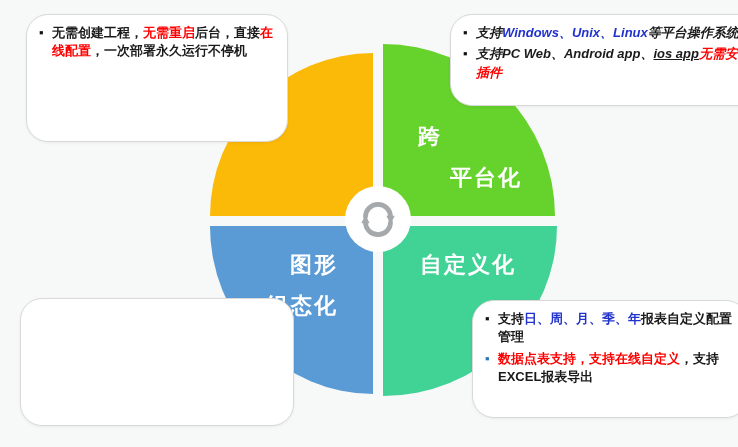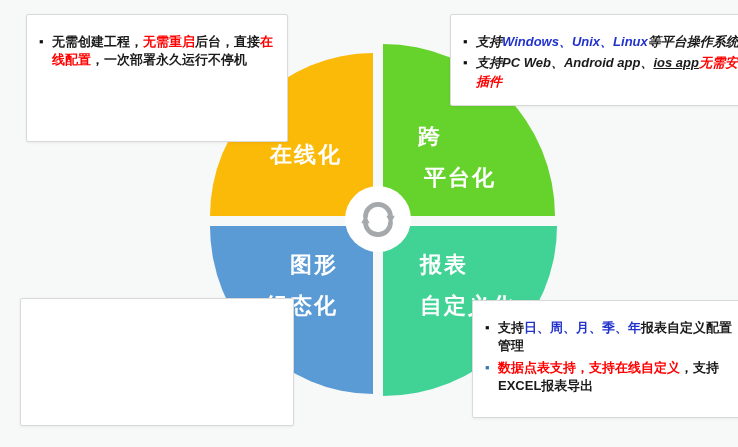--- a/index.html
+++ b/index.html
@@ -12,33 +12,33 @@
   }
   
   .quad{position:absolute;}
   .q-tl{left:210px;top:53px;width:163px;height:163px;border-radius:100% 0 0 0;background:var(--quad-online,#FBB908);}
   .q-tr{left:383px;top:44px;width:172px;height:172px;border-radius:0 100% 0 0;background:var(--quad-cross,#66D22C);}
   .q-bl{left:210px;top:226px;width:163px;height:168px;border-radius:0 0 0 100%;background:var(--quad-graphic,#5B9BD5);}
   .q-br{left:383px;top:226px;width:174px;height:170px;border-radius:0 0 100% 0;background:var(--quad-report,#41D296);}
   .qtext{position:absolute;color:#fff;font-weight:700;font-size:22px;letter-spacing:2px;line-height:41px;}
   .t-online{left:270px;top:134px;}
   .t-cross{left:418px;top:116px;}
-  .t-cross .l2{margin-left:6px;}
+  .t-cross .l2{margin-left:32px;}
   .t-graphic{left:250px;top:244px;width:88px;text-align:right;}
   .t-report{left:420px;top:244px;}
   .center-circle{
     position:absolute;left:345px;top:186px;width:66px;height:66px;
     background:#ffffff;border-radius:50%;
     display:flex;align-items:center;justify-content:center;
   }
   
   .callout{
     position:absolute;box-sizing:border-box;
-    background:#fff;border:1.5px solid #d9d9d9;border-radius:2px;
-    padding:18px 10px 9px 12px;
+    background:#fff;border:1.5px solid #d9d9d9;border-radius:22px;
+    padding:9px 10px 9px 12px;
     box-shadow:0 1px 3px rgba(0,0,0,.06);
   }
   .c-tl{left:26px;top:14px;width:262px;min-height:128px;}
   .c-tr{left:450px;top:14px;width:312px;min-height:92px;font-style:italic;}
   .c-bl{left:20px;top:298px;width:274px;min-height:128px;}
   .c-br{left:448px;top:300px;width:276px;min-height:118px;margin-left:24px;}
   .callout ul{
     margin:0;padding:0;list-style:none;
     font-size:13px;font-weight:700;color:#1a1a1a;line-height:1.42;
   }
@@ -53,34 +53,32 @@
 </head>
 <body>
 
 <div class="canvas">
 
   <div class="quad q-tl"></div>
   <div class="quad q-tr"></div>
   <div class="quad q-bl"></div>
   <div class="quad q-br"></div>
 
-  <div class="qtext t-online">在线化</div>
 
   <div class="qtext t-cross">
     <div class="l1">跨</div>
     <div class="l2">平台化</div>
   </div>
 
   <div class="qtext t-graphic">
     <div class="l1">图形</div>
     <div class="l2">组态化</div>
   </div>
 
   <div class="qtext t-report">
-    <div class="l1">报表</div>
     <div class="l2">自定义化</div>
   </div>
 
   <div class="center-circle">
     <svg width="46" height="46" viewBox="0 0 44 44">
       <g fill="none" stroke="var(--icon-gray,#a6a9ac)" stroke-width="4.5" stroke-linecap="round">
         <path d="M 10 20 A 12 12 0 0 1 34 20"></path>
         <path d="M 34 25 A 12 12 0 0 1 10 25"></path>
       </g>
       <g fill="var(--icon-gray,#a6a9ac)">

